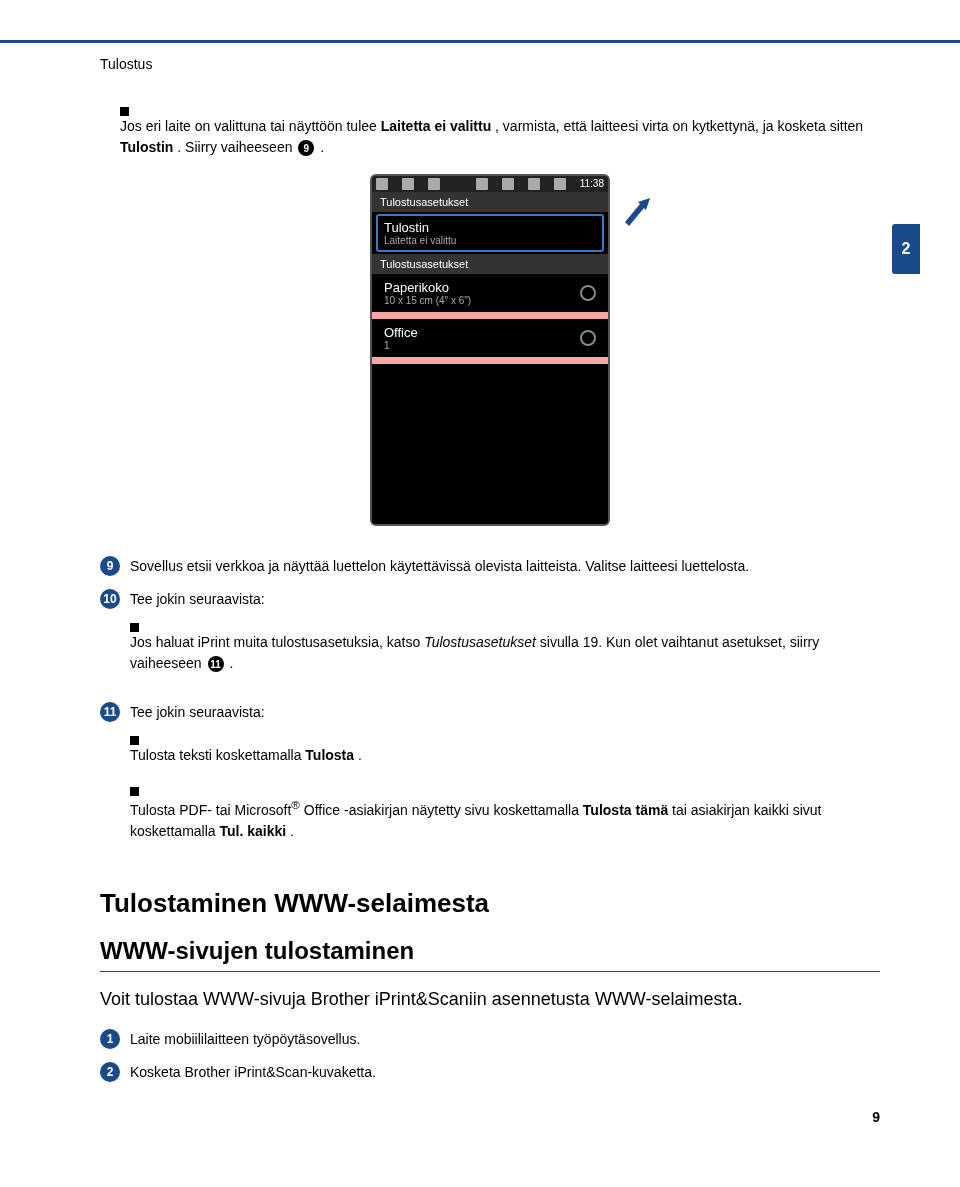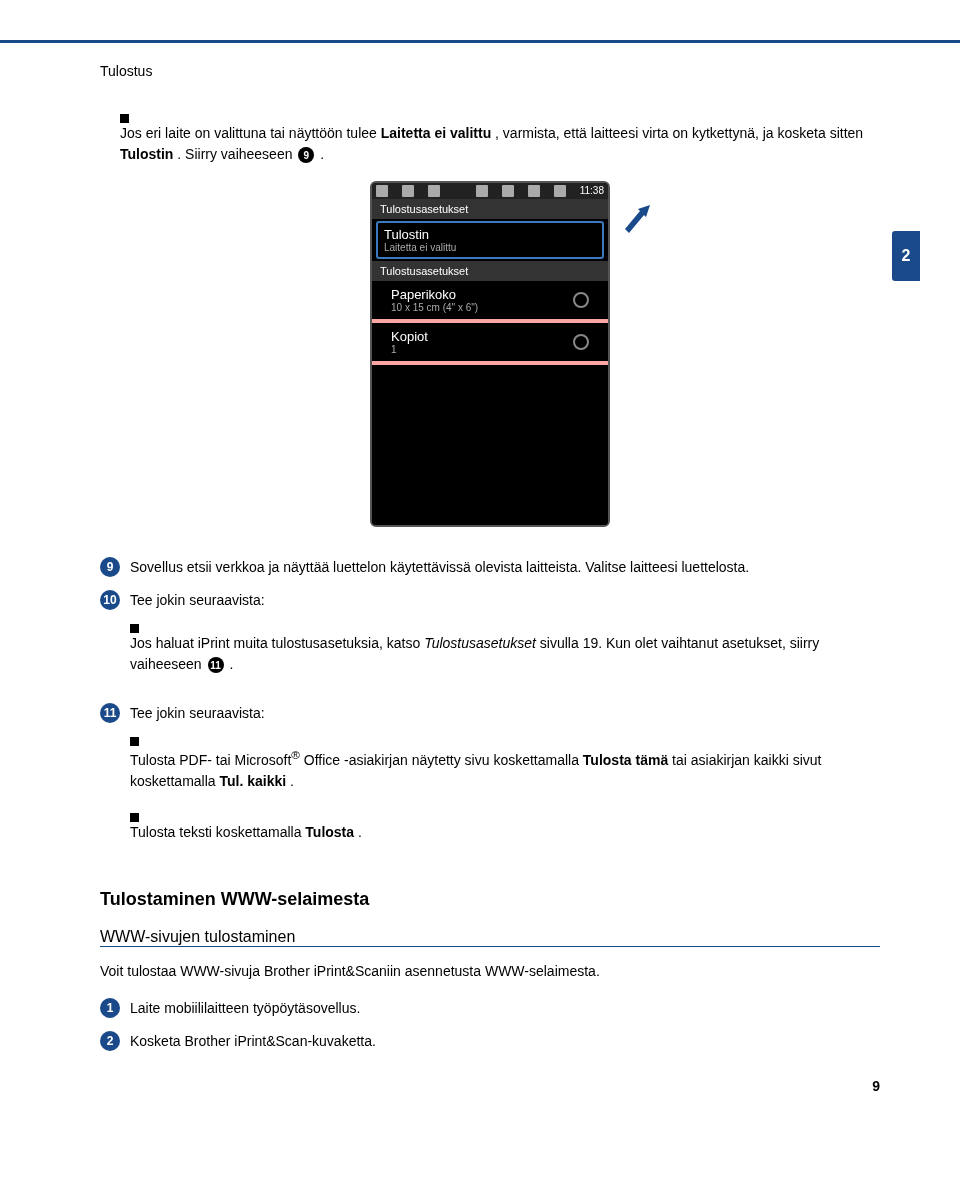--- a/index.html
+++ b/index.html
@@ -17,21 +17,21 @@
   .top-rule {
     position: absolute;
     top: 40px;
     left: 0;
     right: 0;
     height: 3px;
     background: #1a4a8a;
   }
   .section-header {
     font-size: 14px;
-    margin-top: 23px;
+    margin-top: 16px;
     margin-bottom: 30px;
   }
   .bullet-item {
     display: flex;
     margin-bottom: 16px;
     font-size: 14px;
     line-height: 1.5;
     flex-direction: column;
   }
   .bullet-item .sq {
@@ -108,22 +108,22 @@
   .statusbar .icons { display: flex; gap: 14px; }
   .sicon {
     width: 12px; height: 12px; background: #aaa; border-radius: 1px;
   }
   .title-row {
     background: #333;
     padding: 4px 8px;
     font-size: 11px;
   }
   .setting-row {
-    padding: 6px 19px;
-    border-bottom: 4px solid #fca5a5;
+    padding: 6px 12px;
+    border-bottom: 7px solid #fca5a5;
     display: flex;
     justify-content: space-between;
     align-items: center;
   }
   .setting-row .main { font-size: 13px; color: #fff; }
   .setting-row .sub { font-size: 10px; color: #aaa; }
   .setting-row.highlight {
     border: 2px solid #3a7abf;
     border-radius: 3px;
     margin: 2px 4px;
@@ -148,32 +148,33 @@
     width: 28px;
     height: 50px;
     display: flex;
     align-items: center;
     justify-content: center;
     font-size: 16px;
     font-weight: bold;
     border-radius: 3px 0 0 3px;
   }
   h2.big {
+    font-size: 26px;
+    font-weight: bold;
+    margin: 30px 0 18px 0;
+  }
+  h3.med {
+    font-size: 24px;
+    font-weight: bold;
+    border-bottom: 1px solid #1a4a8a;
+    padding-bottom: 6px;
+    margin: 18px 0 14px 0;
+  }
+  .body-text {
     font-size: 18px;
-    font-weight: bold;
-    margin: 30px 0 18px 0;
-  }
-  h3.med {
-    font-size: 16px;
-    font-weight: normal;
-    border-bottom: 1px solid #1a4a8a;
-    margin: 18px 0 14px 0;
-  }
-  .body-text {
-    font-size: 14px;
     line-height: 1.5;
     margin-bottom: 16px;
   }
   .italic { font-style: italic; }
   .bold { font-weight: bold; }
   .pagenum {
     position: absolute;
     bottom: 30px;
     right: 80px;
     font-size: 14px;
@@ -227,21 +228,21 @@
       <div class="title-row">Tulostusasetukset</div>
       <div class="setting-row">
         <div>
           <div class="main">Paperikoko</div>
           <div class="sub">10 x 15 cm (4" x 6")</div>
         </div>
         <div class="radio-dot"></div>
       </div>
       <div class="setting-row">
         <div>
-          <div class="main">Kopiot</div>
+          <div class="main">Office</div>
           <div class="sub">1</div>
         </div>
         <div class="radio-dot"></div>
       </div>
       <div class="phone-body"></div>
     </div>
     <div class="arrow-callout">
       <svg viewBox="0 0 40 40">
           <polygon points="5,28 20,10 26,16 30,4 18,8 24,14 9,32" fill="#1a4a8a"></polygon>
         </svg>
@@ -274,36 +275,36 @@
   </div>
 
   <div class="numstep">
     <div class="numcircle">11</div>
     <div class="step-body">
       <div>Tee jokin seuraavista:</div>
       <div class="sub-bullets">
         <div class="bullet-item">
           <div class="sq"></div>
           <div class="txt">
+            <span>Tulosta teksti koskettamalla </span>
+            <span class="bold">Tulosta</span>
+            <span>.</span>
+          </div>
+        </div>
+        <div class="bullet-item">
+          <div class="sq"></div>
+          <div class="txt">
             <span>Tulosta PDF- tai Microsoft</span><sup>®</sup>
             <span> Office -asiakirjan näytetty sivu koskettamalla </span>
             <span class="bold">Tulosta tämä</span>
             <span> tai asiakirjan kaikki sivut koskettamalla </span>
             <span class="bold">Tul. kaikki</span>
             <span>.</span>
           </div>
         </div>
-        <div class="bullet-item">
-          <div class="sq"></div>
-          <div class="txt">
-            <span>Tulosta teksti koskettamalla </span>
-            <span class="bold">Tulosta</span>
-            <span>.</span>
-          </div>
-        </div>
       </div>
     </div>
   </div>
 
   <h2 class="big">Tulostaminen WWW-selaimesta</h2>
   <h3 class="med">WWW-sivujen tulostaminen</h3>
   <div class="body-text">Voit tulostaa WWW-sivuja Brother iPrint&amp;Scaniin asennetusta WWW-selaimesta.</div>
 
   <div class="numstep">
     <div class="numcircle">1</div>

